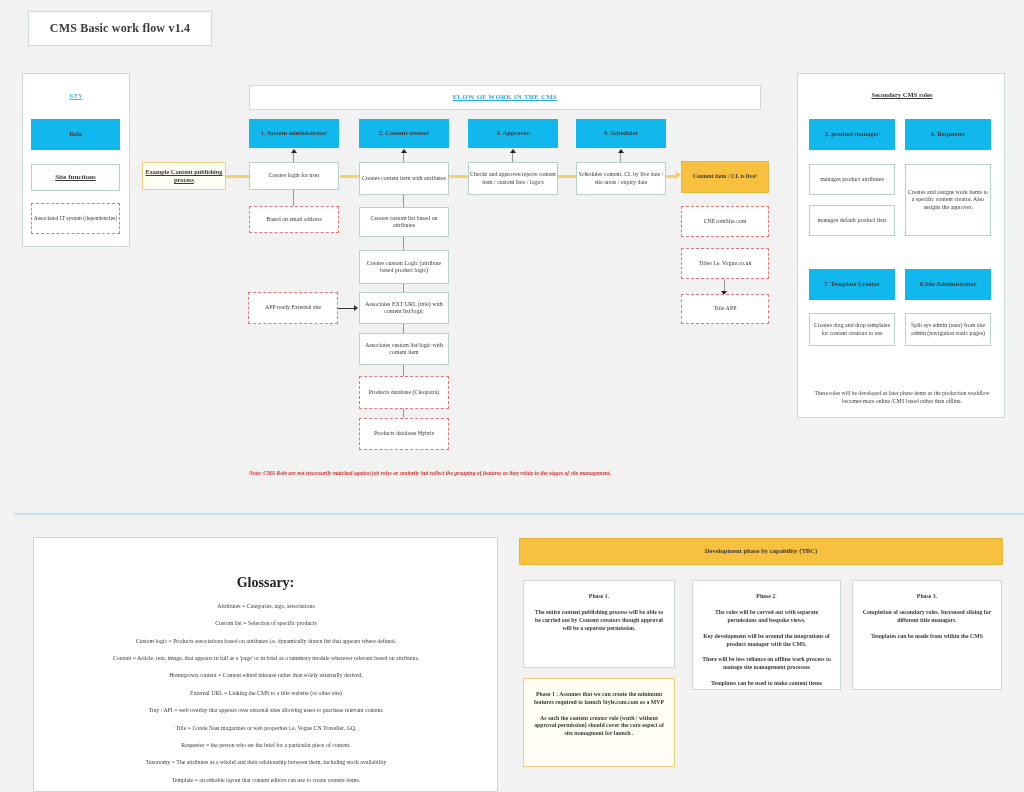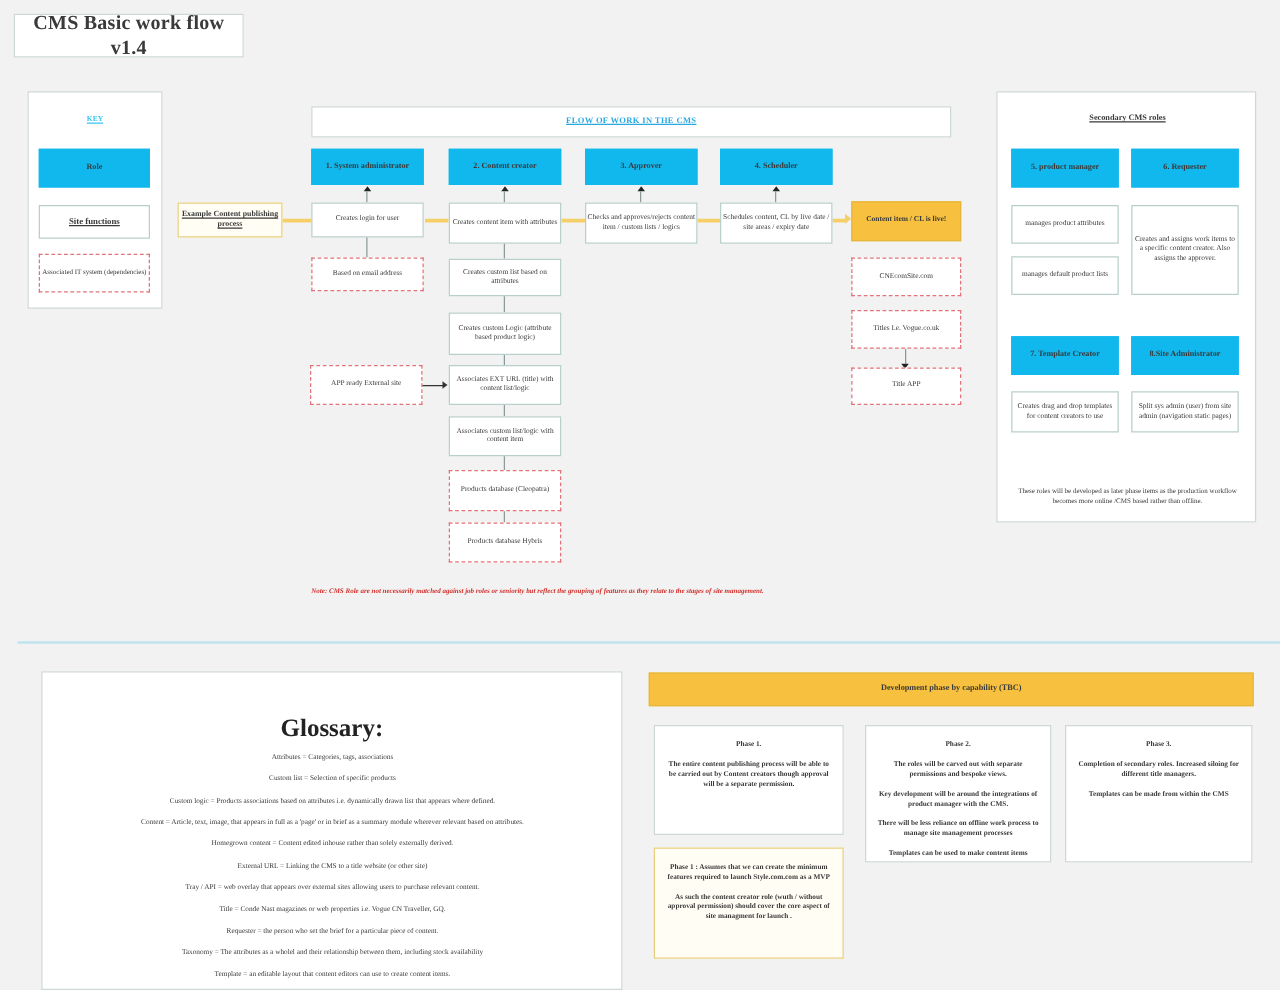--- a/index.html
+++ b/index.html
@@ -43,22 +43,22 @@
     border: 1px solid #e6b63b;
     font-weight: bold;
   }
   .box-yellow-soft {
     background: #fffdf4;
     border: 1px solid #e9cf7d;
   }
 
   
   #title-card {
-    left: 11px; top: 11px; width: 184px; height: 35px;
-    font-size: 16px; font-weight: bold; letter-spacing: .2px;
+    left: 28px; top: 11px; width: 184px; height: 35px;
+    font-size: 12px; font-weight: bold; letter-spacing: .2px;
   }
 
   
   #key-panel { left: 22px; top: 73px; width: 108px; height: 174px; }
   #key-title {
     left: 52px; top: 91px; width: 48px; height: 11px;
     color: #37c6ef; font-weight: bold; font-size: 6px;
     text-decoration: underline;
   }
   #key-role { left: 31px; top: 119px; width: 89px; height: 31px; }
@@ -133,21 +133,21 @@
   
   #divider {
     position: absolute; left: 14px; top: 513px; width: 1010px; height: 2px;
     background: #bfe3ef;
   }
 
   
   #glossary-panel { left: 33px; top: 537px; width: 465px; height: 255px; }
   #glossary-title {
     left: 33px; top: 572px; width: 465px; height: 22px;
-    font-size: 20px; font-weight: bold; color: #222;
+    font-size: 14px; font-weight: bold; color: #222;
   }
   #glossary-list {
     position: absolute; left: 40px; top: 598px; width: 452px;
     font-size: 5.8px; text-align: center; line-height: 1;
   }
   #glossary-list div { padding: 5.8px 0; }
 
   
   #dev-header {
     left: 519px; top: 538px; width: 484px; height: 27px;

